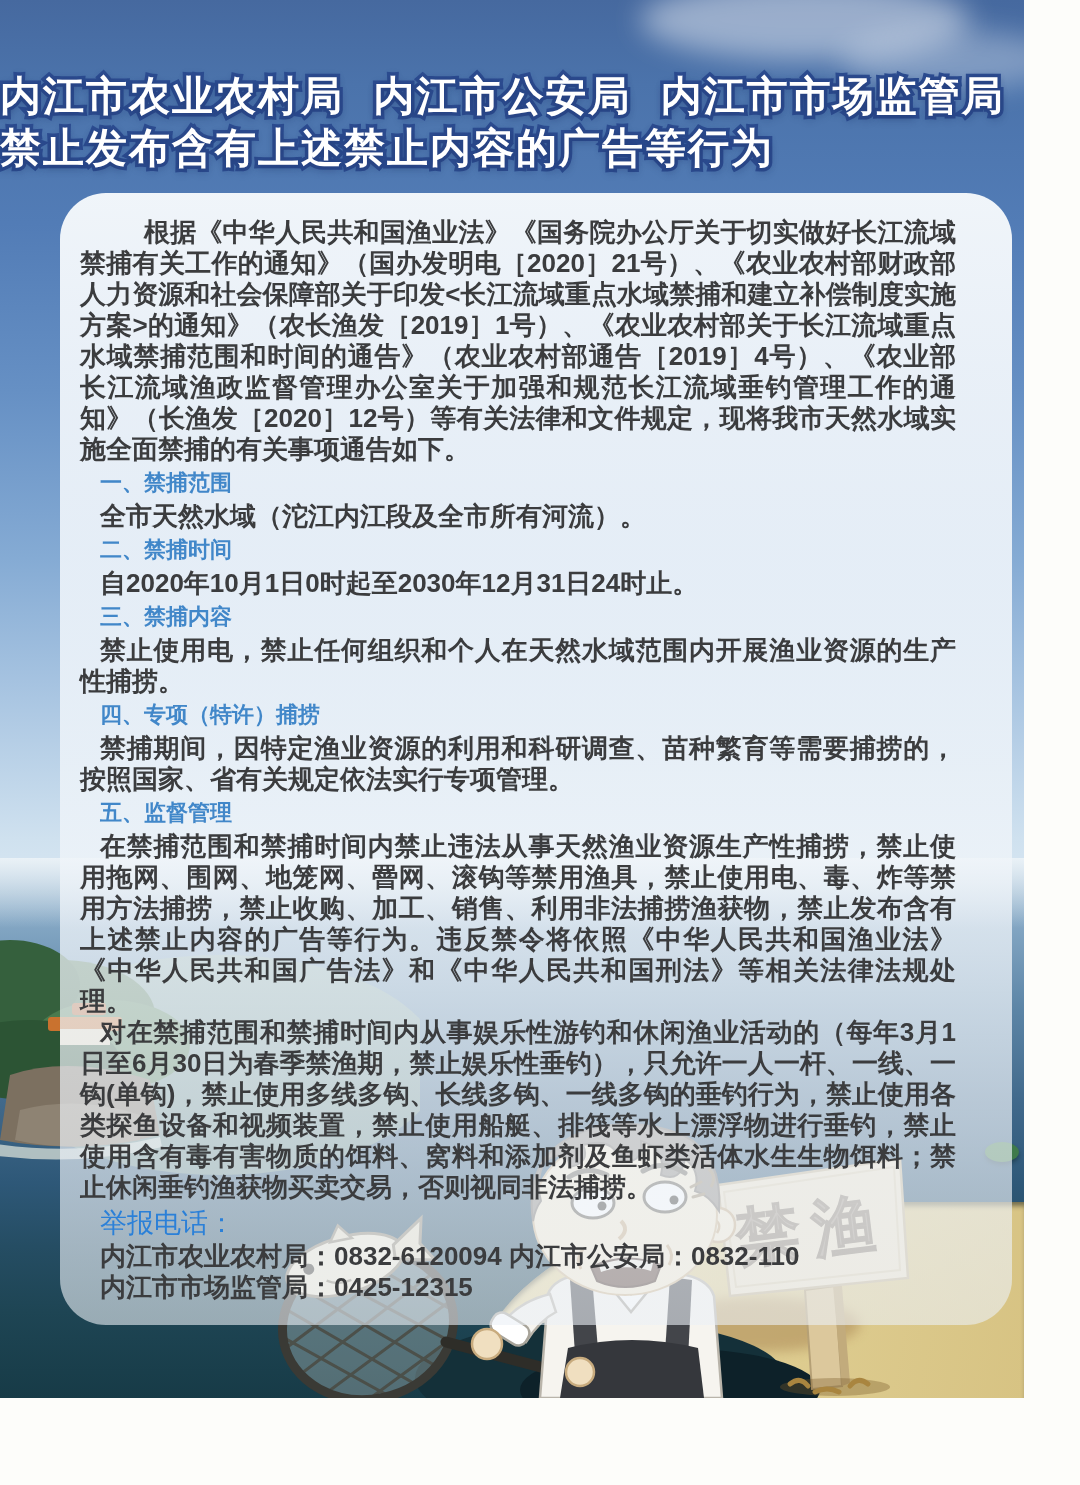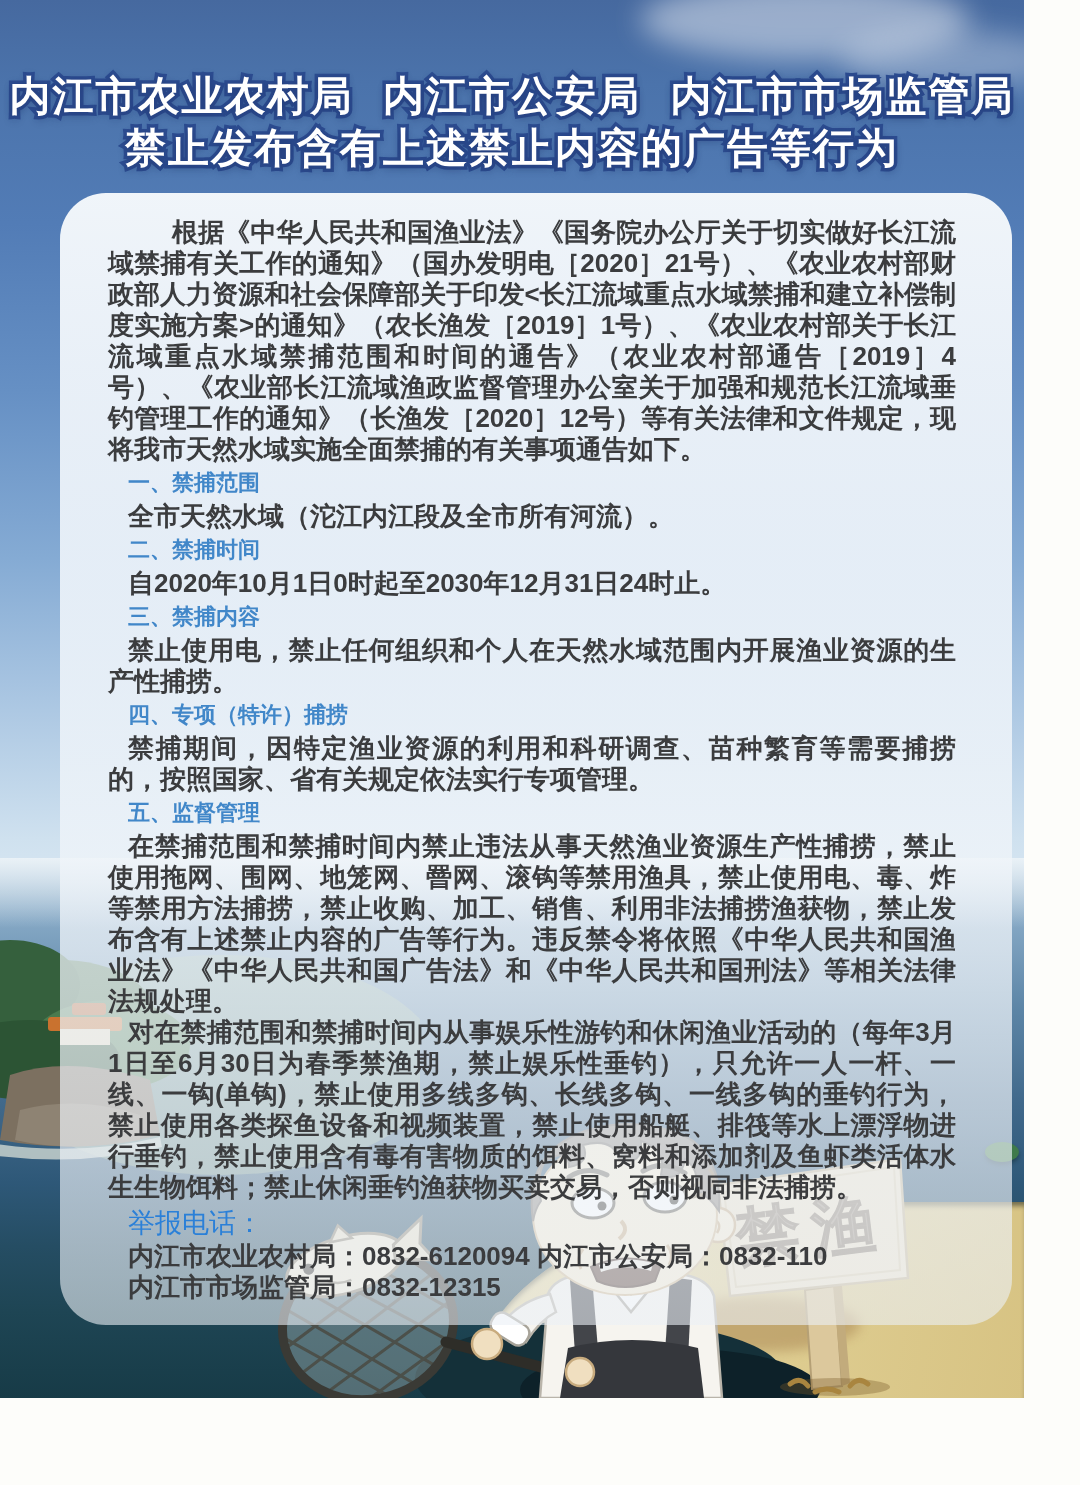--- a/index.html
+++ b/index.html
@@ -24,32 +24,32 @@
          background:linear-gradient(100deg,#e8d9a4 0%,#e0cf94 45%,#d7c383 100%);
          border-top-left-radius:320px 200px;
          box-shadow:inset 0 6px 5px -2px rgba(35,40,35,.55);}
   .beach .patch{position:absolute;left:190px;top:95px;width:200px;height:55px;border-radius:50%;
          background:#bb9e68;filter:blur(6px);opacity:.8;}
 
   .cartoon{position:absolute;left:250px;top:1080px;width:780px;height:318px;}
   .islandsvg{position:absolute;left:-10px;top:925px;width:430px;height:270px;}
 
   .panel{position:absolute;left:60px;top:193px;width:952px;height:1132px;box-sizing:border-box;
-         border-radius:46px;padding:24px 56px 0 48px;
+         border-radius:46px;padding:24px 56px 0 20px;
          background:linear-gradient(180deg,rgba(252,254,255,.93) 0%,rgba(244,248,252,.85) 35%,
                     rgba(238,243,248,.74) 70%,rgba(235,240,246,.60) 100%);}
   .pbody{margin:0;font-size:26px;line-height:31px;font-weight:600;color:#3b3c3e;
          letter-spacing:0;text-align:justify;}
   .indent-big{text-indent:64px;}
   .indent-sm{text-indent:20px;}
   .shead{margin:2px 0 2px 20px;font-size:22px;line-height:32px;font-weight:800;color:#4187c9;}
   .hot-head{margin:4px 0 2px 20px;font-size:27px;line-height:32px;font-weight:400;color:#2b80d8;}
   .lead{margin-left:20px;text-indent:0;}
 
-  .title{position:absolute;left:0;top:70px;width:1024px;text-align:center;z-index:5;}
+  .title{position:absolute;left:0;top:70px;width:1024px;z-index:5;}
   .tline{font-size:41px;line-height:52px;font-weight:900;color:#ffffff;letter-spacing:2px;
          -webkit-text-stroke:7px #2d4d91;paint-order:stroke fill;
          text-shadow:0 0 6px rgba(38,62,125,.55),0 4px 9px rgba(24,44,95,.4);}
   .tline.l1{word-spacing:16px;}
 </style>
 </head>
 <body>
 
 <div class="page">
   <div class="photo">
@@ -166,21 +166,21 @@
 
       <div class="shead">四、专项（特许）捕捞</div>
       <p class="pbody indent-sm">禁捕期间，因特定渔业资源的利用和科研调查、苗种繁育等需要捕捞的，按照国家、省有关规定依法实行专项管理。</p>
 
       <div class="shead">五、监督管理</div>
       <p class="pbody indent-sm">在禁捕范围和禁捕时间内禁止违法从事天然渔业资源生产性捕捞，禁止使用拖网、围网、地笼网、罾网、滚钩等禁用渔具，禁止使用电、毒、炸等禁用方法捕捞，禁止收购、加工、销售、利用非法捕捞渔获物，禁止发布含有上述禁止内容的广告等行为。违反禁令将依照《中华人民共和国渔业法》《中华人民共和国广告法》和《中华人民共和国刑法》等相关法律法规处理。</p>
       <p class="pbody indent-sm">对在禁捕范围和禁捕时间内从事娱乐性游钓和休闲渔业活动的（每年3月1日至6月30日为春季禁渔期，禁止娱乐性垂钓），只允许一人一杆、一线、一钩(单钩)，禁止使用多线多钩、长线多钩、一线多钩的垂钓行为，禁止使用各类探鱼设备和视频装置，禁止使用船艇、排筏等水上漂浮物进行垂钓，禁止使用含有毒有害物质的饵料、窝料和添加剂及鱼虾类活体水生生物饵料；禁止休闲垂钓渔获物买卖交易，否则视同非法捕捞。</p>
 
       <div class="hot-head">举报电话：</div>
       <p class="pbody lead">内江市农业农村局：0832-6120094 内江市公安局：0832-110</p>
-      <p class="pbody lead">内江市市场监管局：0832-12315</p>
+      <p class="pbody lead">内江市市场监管局：0425-12315</p>
     </div>
 
     <div class="title">
       <div class="tline l1">内江市农业农村局 内江市公安局 内江市市场监管局</div>
       <div class="tline">禁止发布含有上述禁止内容的广告等行为</div>
     </div>
 
   </div>
 </div>
 

